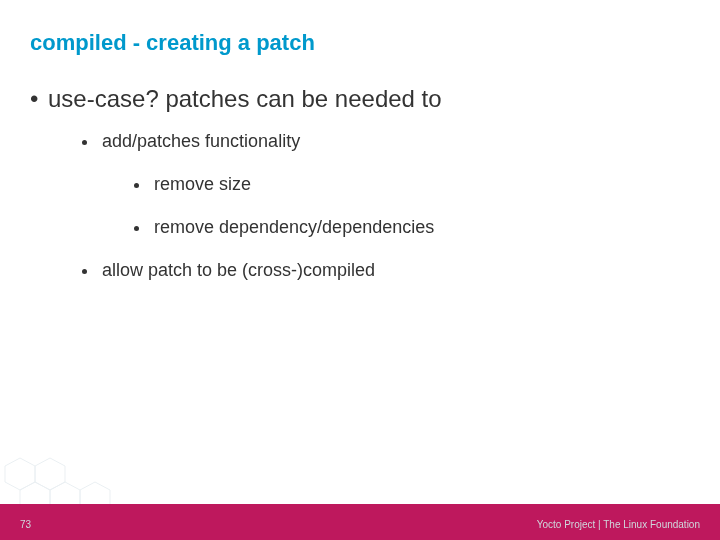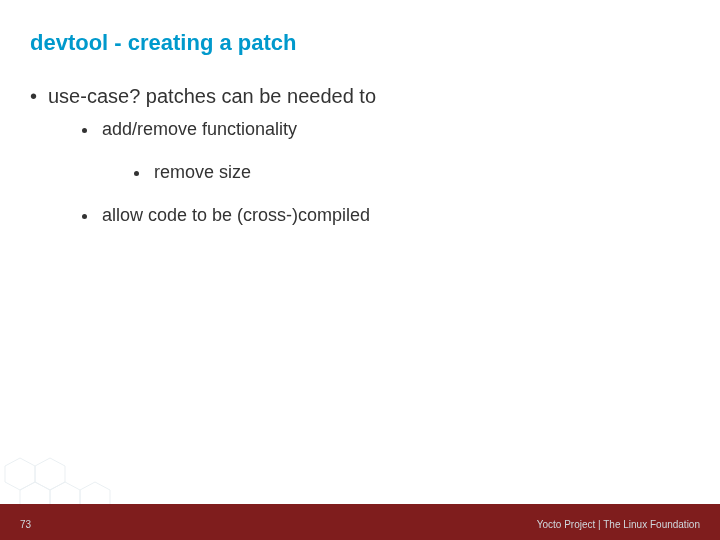--- a/index.html
+++ b/index.html
@@ -20,23 +20,23 @@
     color: #0099cc;
   }
   .content {
     position: absolute;
     top: 85px;
     left: 30px;
     right: 30px;
     color: #333333;
   }
   .lvl1 {
-    font-size: 20px;
+    font-size: 24px;
     color: #333;
-    margin-bottom: 11px;
+    margin-bottom: 18px;
     padding-left: 18px;
     position: relative;
   }
   .lvl1::before {
     content: "•";
     position: absolute;
     left: 0;
     top: 0;
     color: #333;
   }
@@ -75,21 +75,21 @@
     height: 5px;
     border-radius: 50%;
     background: #333;
   }
   .footer {
     position: absolute;
     bottom: 0;
     left: 0;
     right: 0;
     height: 36px;
-    background: #7f1d1d;
+    background: #be185d;
   }
   .page-num {
     position: absolute;
     bottom: 10px;
     left: 20px;
     font-size: 10px;
     color: #d0d8dd;
   }
   .footer-text {
     position: absolute;
@@ -119,27 +119,28 @@
       <polygon points="50,90 65,82 80,90 80,106 65,114 50,106"></polygon>
       <polygon points="35,114 50,106 65,114 65,130 50,138 35,130"></polygon>
       <polygon points="5,114 20,106 35,114 35,130 20,138 5,130"></polygon>
       <polygon points="65,114 80,106 95,114 95,130 80,138 65,130"></polygon>
       <polygon points="80,90 95,82 110,90 110,106 95,114 80,106"></polygon>
       <polygon points="5,66 20,58 35,66 35,82 20,90 5,82"></polygon>
       <polygon points="35,66 50,58 65,66 65,82 50,90 35,82"></polygon>
     </g>
   </svg>
 
-  <div class="title">devtool - creating a patch</div>
+  <div class="title">compiled - creating a patch</div>
 
   <div class="content">
     <div class="lvl1">use-case? patches can be needed to</div>
-    <div class="lvl2">add/remove functionality</div>
+    <div class="lvl2">add/patches functionality</div>
     <div class="lvl3">remove size</div>
-    <div class="lvl2">allow code to be (cross-)compiled</div>
+    <div class="lvl3">remove dependency/dependencies</div>
+    <div class="lvl2">allow patch to be (cross-)compiled</div>
   </div>
 
   <div class="footer">
     <div class="page-num">73</div>
     <div class="footer-text">Yocto Project | The Linux Foundation</div>
   </div>
 
 </div>
 
 </body></html>

